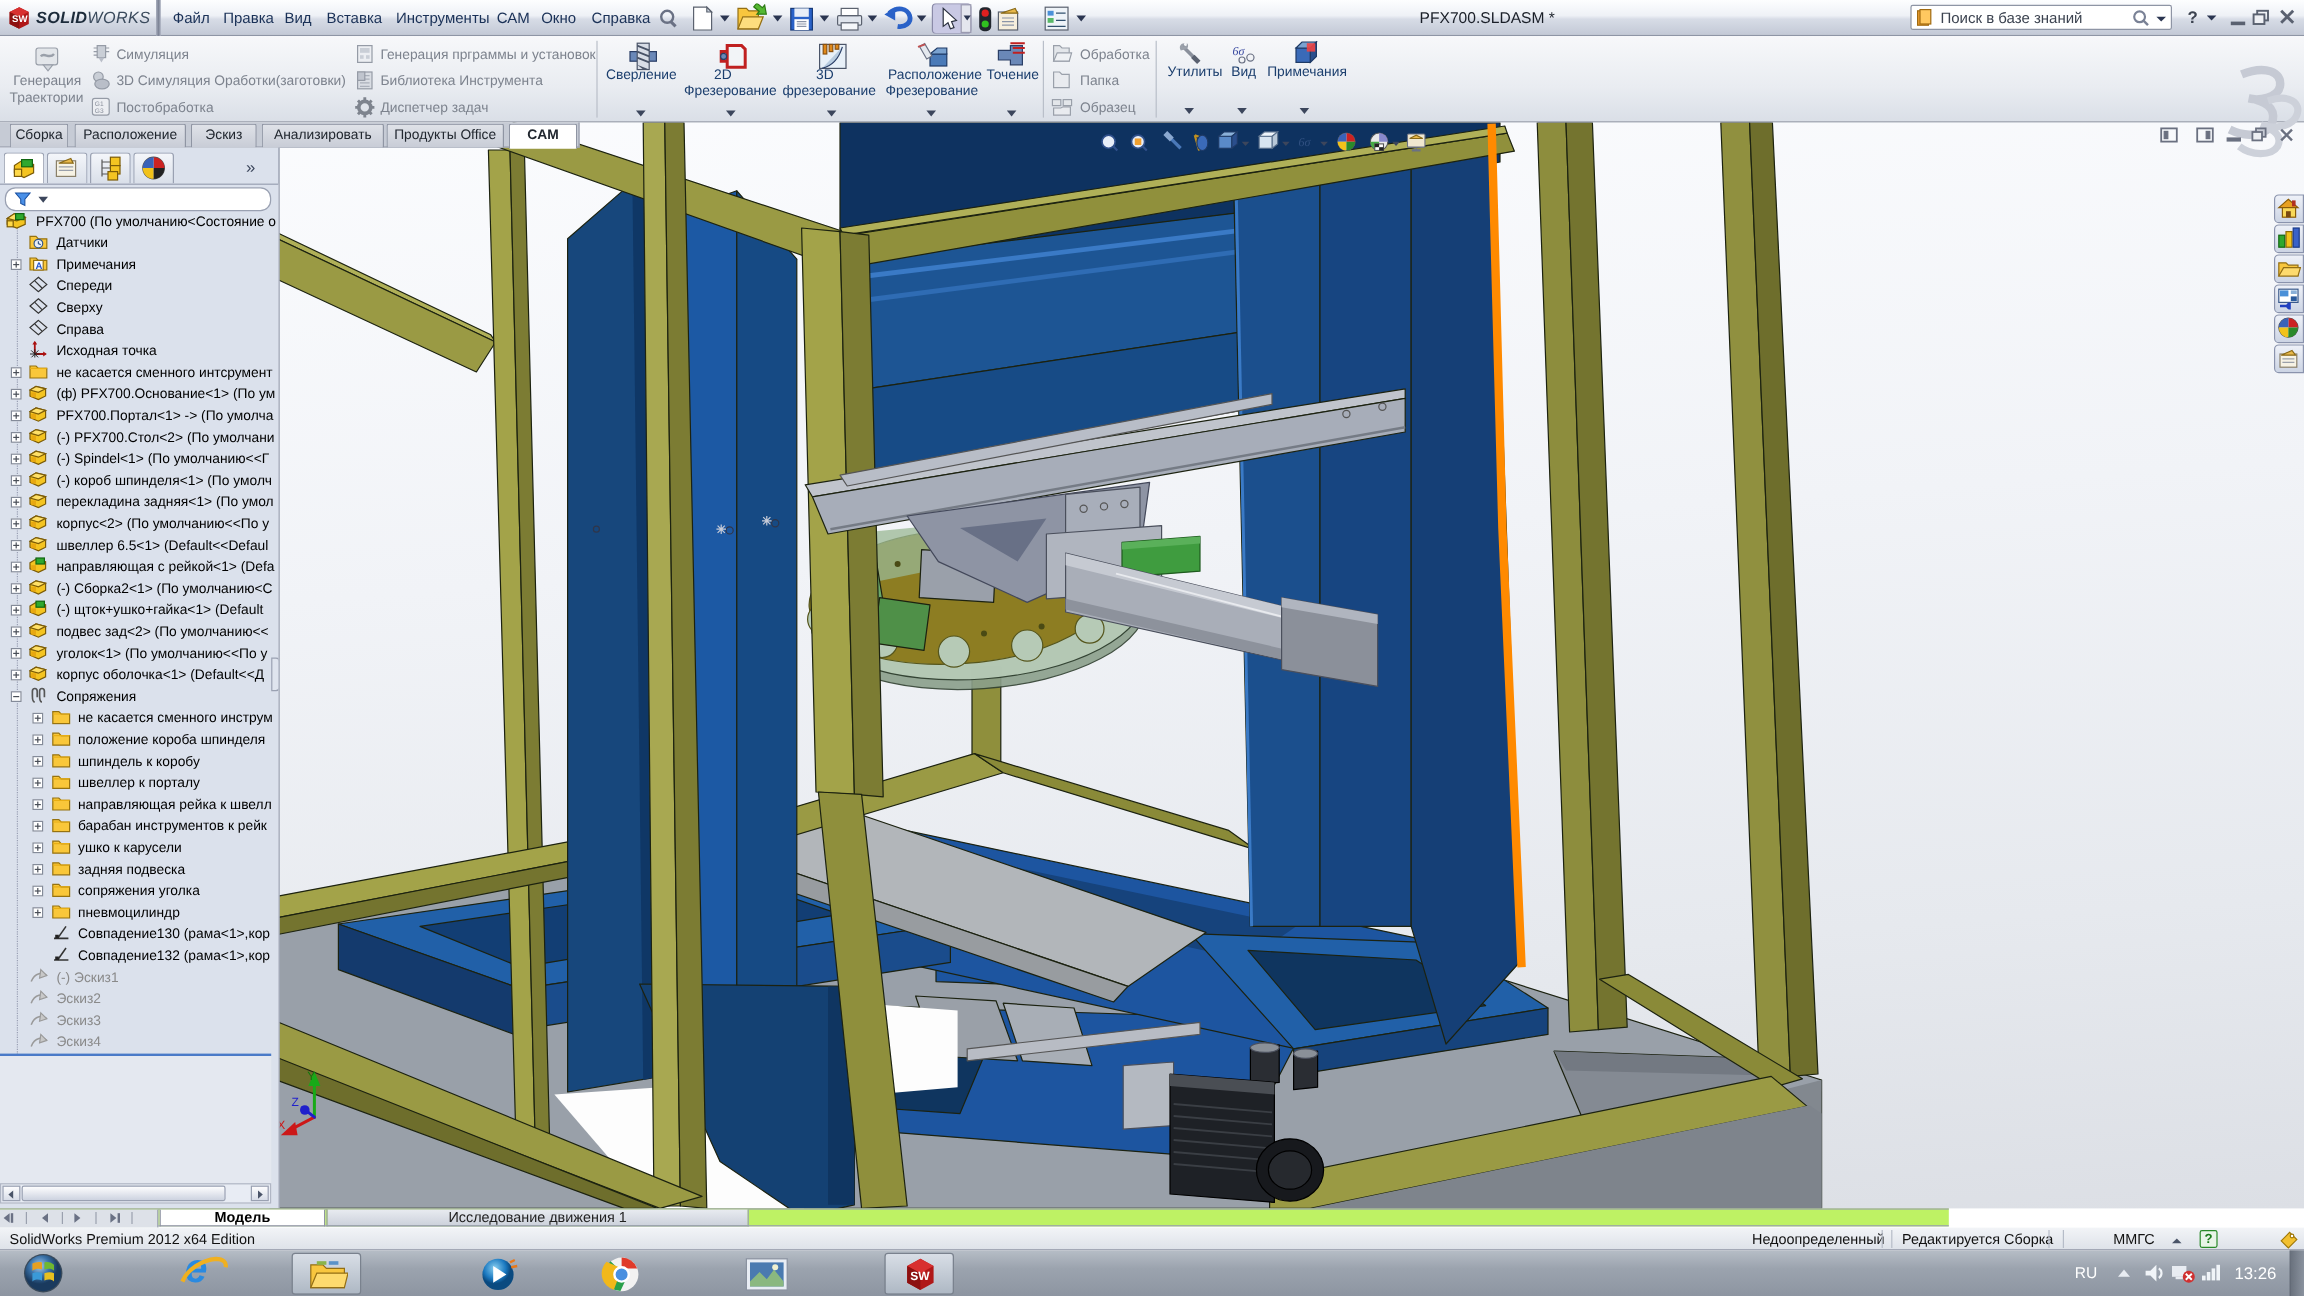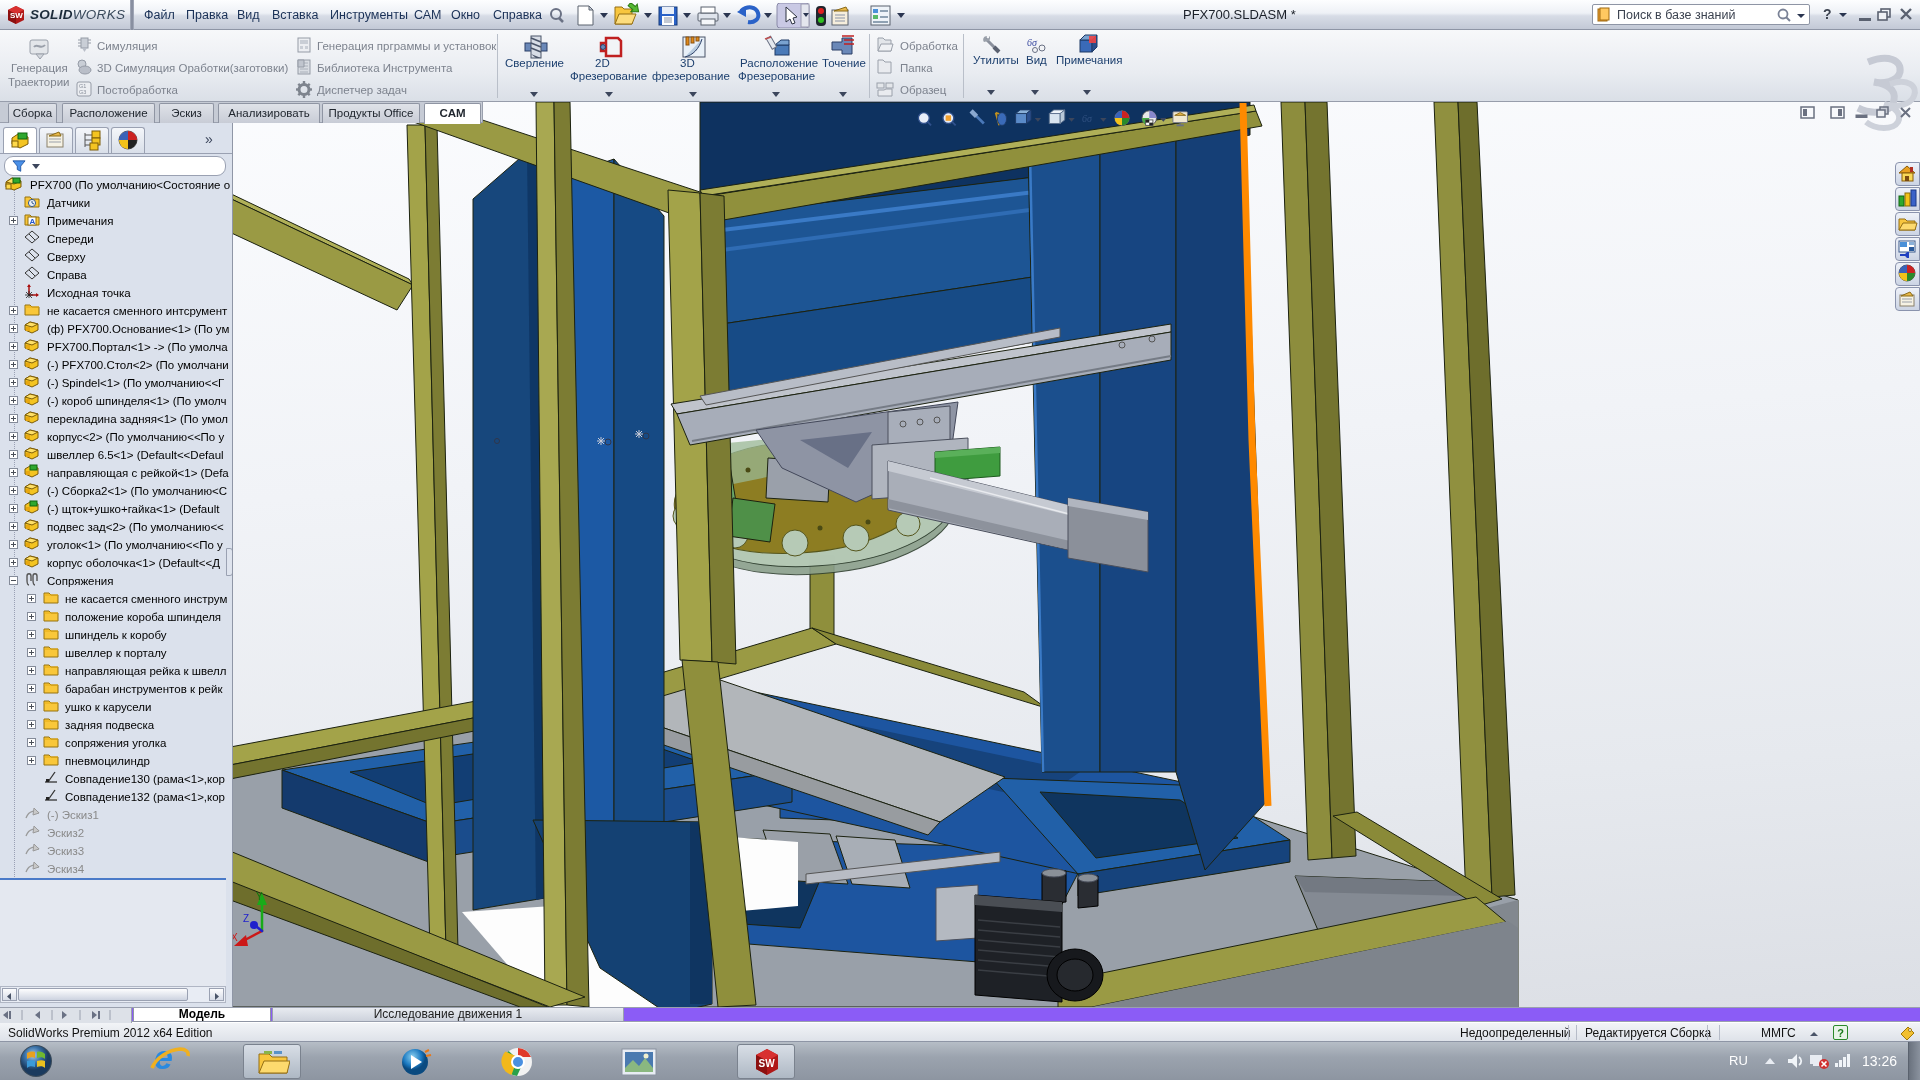--- a/index.html
+++ b/index.html
@@ -48,21 +48,21 @@
   #filterbox{position:absolute;left:4px;top:33px;width:222px;height:20px;background:#fff;
     border:1px solid #9aa1b2;border-radius:9px;}
   .trow{position:absolute;height:18px;font-size:11.5px;color:#000;white-space:nowrap;line-height:18px;}
   .trow.gray{color:#8a8a8a;}
   .plus{position:absolute;width:9px;height:9px;border:1px solid #848b99;background:#fff;}
   .plus:before{content:"";position:absolute;left:1px;top:3px;width:5px;height:1px;background:#4a4f58;}
   .plus.exp:after{content:"";}
   .plus:not(.exp):after{content:"";position:absolute;left:3px;top:1px;width:1px;height:5px;background:#4a4f58;}
 
   
-  #modelrow{left:0;top:1007px;width:1920px;height:15px;background:#8b5cf6;
+  #modelrow{left:0;top:1007px;width:1624px;height:15px;background:#bef264;
     border-top:1px solid #9aa0ae;border-bottom:1px solid #9aa0ae;}
   
   #statusbar{left:0;top:1023px;width:1920px;height:19px;
     background:linear-gradient(#f2f4f7,#dee2e9);border-bottom:1px solid #8e95a5;font-size:12px;color:#111;}
   
   #taskbar{left:0;top:1042px;width:1920px;height:38px;
     background:linear-gradient(#b6bdc6,#9ba3ae 40%,#8d95a1);}
 </style>
 </head>
 <body>

